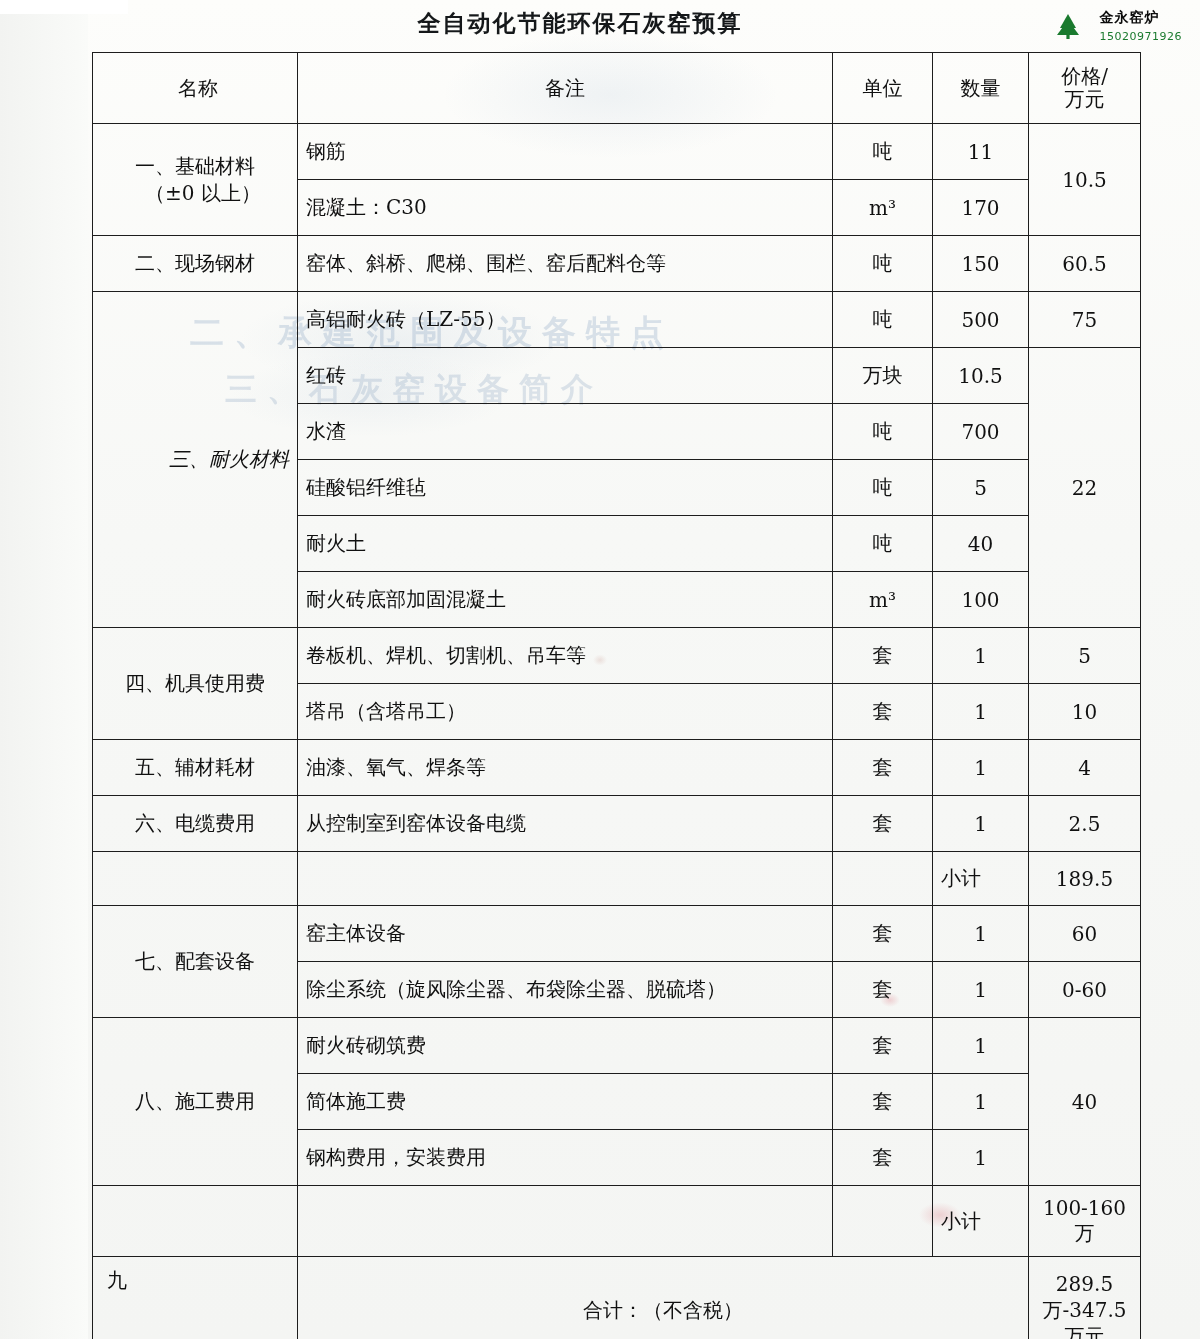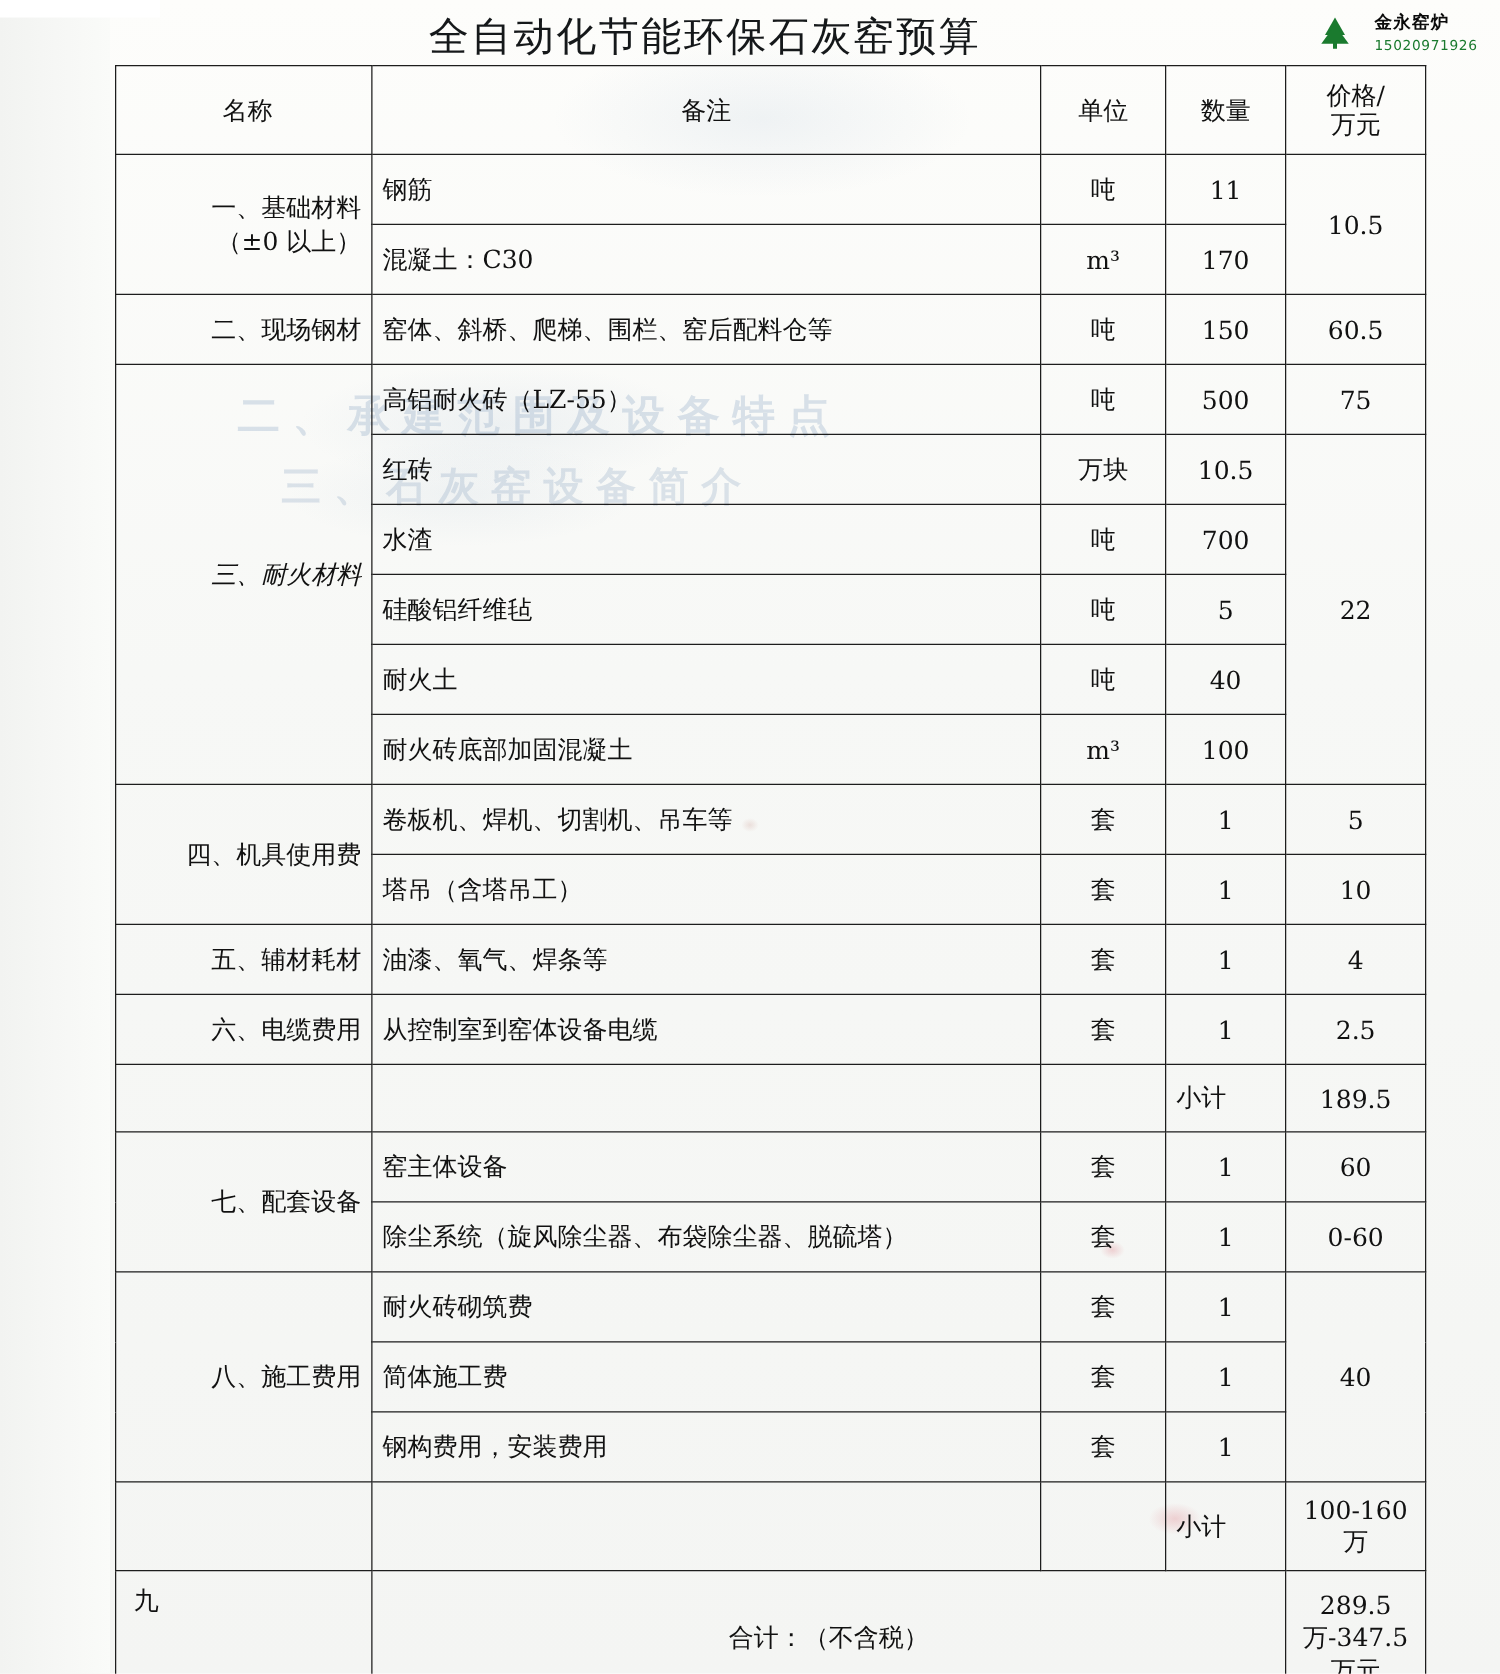--- a/index.html
+++ b/index.html
@@ -50,26 +50,26 @@
   .content {
     position: relative;
     width: 1200px;
     height: 1339px;
   }
 
   
   .doc-title {
     position: absolute;
     top: 8px;
-    left: 124px;
+    left: 140px;
     width: 880px;
     text-align: center;
     font-family: "DejaVu Serif", "Liberation Serif", serif;
-    font-weight: normal;
-    font-size: 32px;
+    font-weight: bold;
+    font-size: 23px;
     letter-spacing: 2px;
     color: #15181a;
   }
 
   .logo-block {
     position: absolute;
     right: 18px;
     top: 8px;
     display: flex;
     align-items: center;
@@ -128,21 +128,21 @@
     font-weight: normal;
     height: 62px;
   }
   .hdr .price-hdr {
     line-height: 1.15;
     font-size: 20px;
   }
 
   .group-name {
     font-size: 21px;
-    text-align: right;
+    text-align: center;
     padding-left: 12px;
     line-height: 1.35;
   }
   .group-name .indent { display: block; padding-left: 16px; }
 
   .row-h1 td { height: 45px; }
   .row-h2 td { height: 47px; }
 
   .note-cell { font-size: 20px; padding-left: 14px; }
   .unit-cell { font-size: 20px; text-align: center; }

